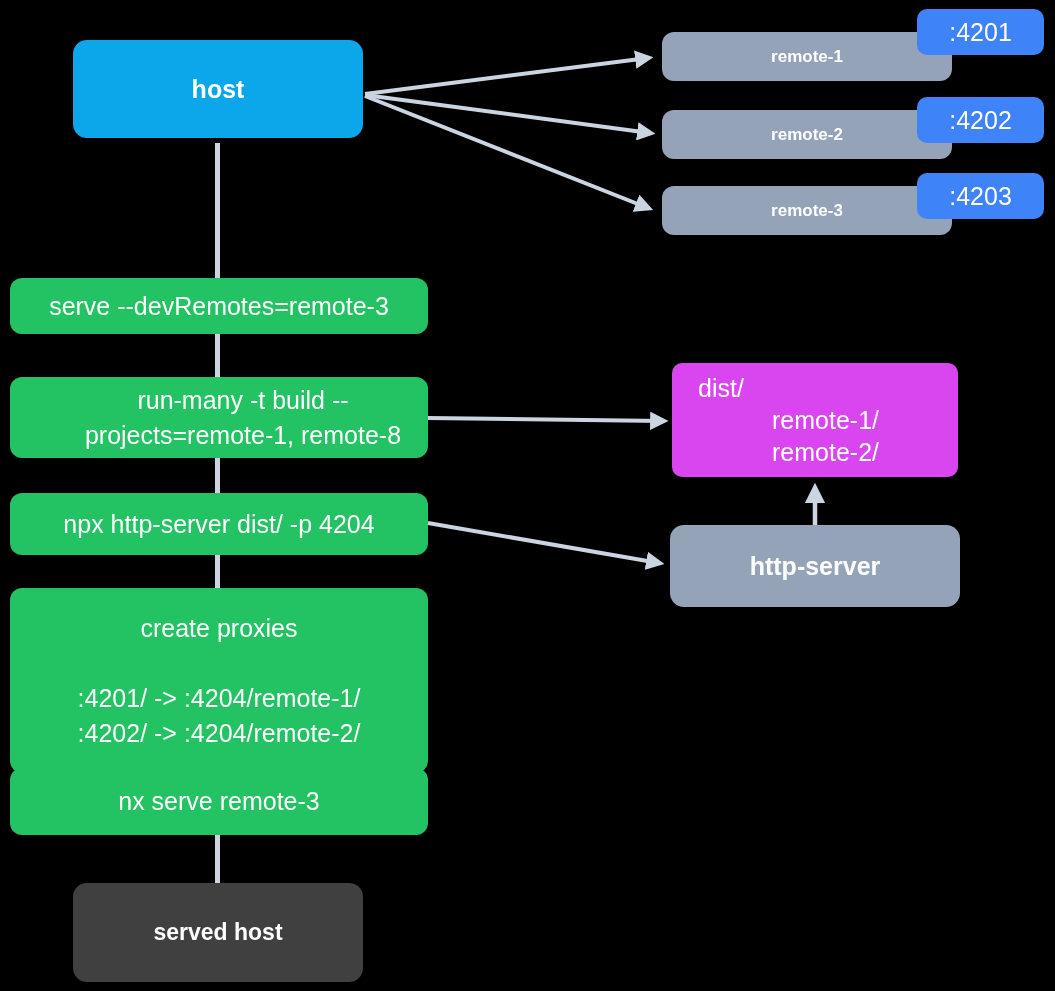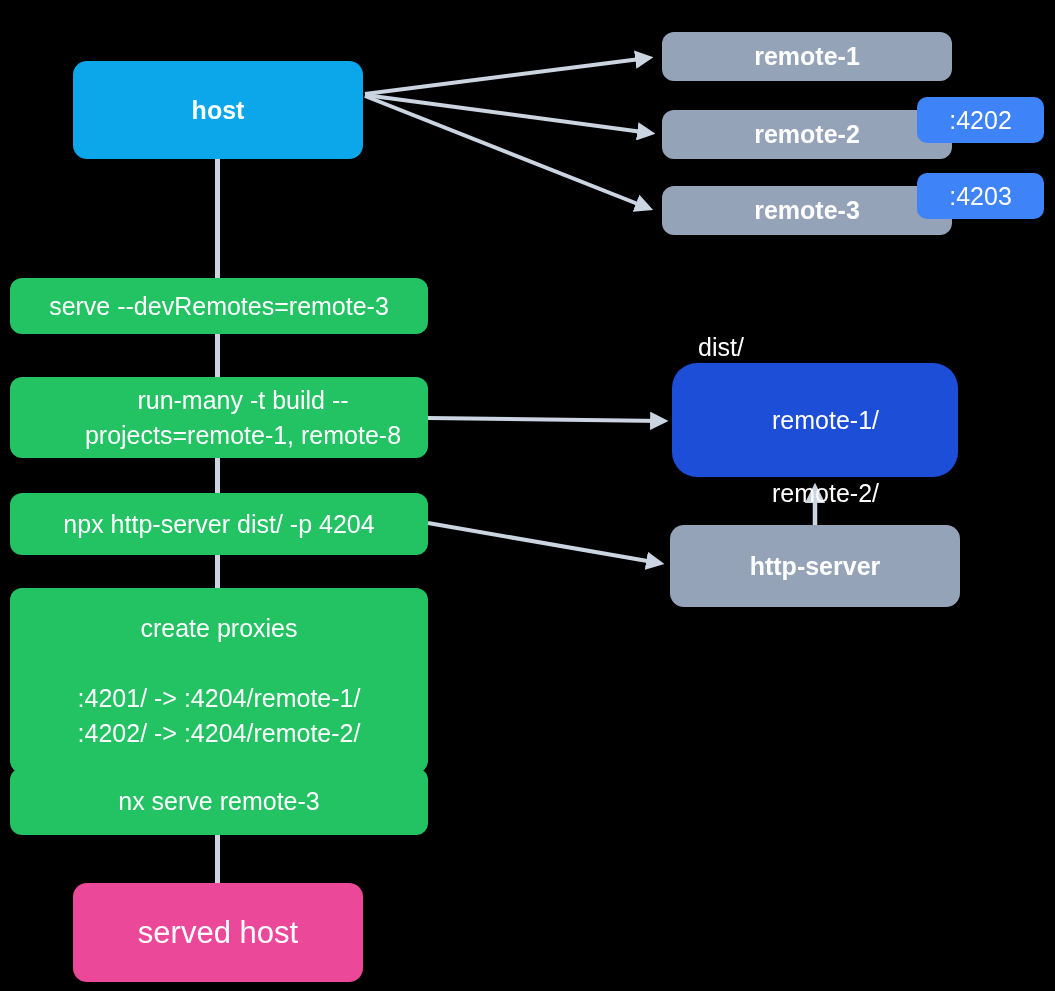--- a/index.html
+++ b/index.html
@@ -19,33 +19,33 @@
   }
   .node {
     position: absolute;
     box-sizing: border-box;
     display: flex;
     align-items: center;
     justify-content: center;
     color: #ffffff;
   }
   .node-host {
-    left: 73px; top: 61px; width: 290px; height: 98px;
+    left: 73px; top: 40px; width: 290px; height: 98px;
     background: #0ca7ea; border-radius: 14px;
     font-weight: bold; font-size: 25px; text-align: right;
   }
   .node-served-host {
     left: 73px; top: 883px; width: 290px; height: 99px;
-    background: #ec4899; border-radius: 14px;
-    font-weight: normal; font-size: 31px;
+    background: #404040; border-radius: 14px;
+    font-weight: bold; font-size: 23px;
   }
   .node-remote {
     left: 662px; width: 290px; height: 49px;
     background: #95a3b8; border-radius: 12px;
-    font-weight: bold; font-size: 25px;
+    font-weight: bold; font-size: 17px;
   }
   .remote-1 { top: 32px; }
   .remote-2 { top: 110px; }
   .remote-3 { top: 186px; }
   .badge {
     position: absolute;
     left: 917px; width: 127px; height: 46px;
     background: #3f83f8; border-radius: 10px;
     display: flex; align-items: center; justify-content: center;
     font-size: 25px; z-index: 3;
@@ -61,24 +61,23 @@
     z-index: 2;
   }
   .cmd-1 { top: 278px; height: 56px; }
   .cmd-2 { top: 377px; height: 81px; padding-left: 48px; }
   .cmd-3 { top: 493px; height: 62px; }
   .cmd-4 { top: 588px; height: 185px; }
   .cmd-5 { top: 768px; height: 67px; }
   .cmd-line { line-height: 35px; min-height: 35px; text-align: center; width: 100%; }
   .node-dist {
     left: 672px; top: 363px; width: 286px; height: 114px;
-    background: #1d4ed8; border-radius: 25px;
+    background: #d946ef; border-radius: 10px;
     flex-direction: column; align-items: flex-start; justify-content: center;
     font-size: 25px;
-    gap: 41px;
   }
   .dist-line { line-height: 32px; min-height: 32px; padding-left: 26px; }
   .dist-line-indent { padding-left: 100px; }
   .node-http-server {
     left: 670px; top: 525px; width: 290px; height: 82px;
     background: #95a3b8; border-radius: 14px;
     font-weight: bold; font-size: 25px;
   }
 </style>
 </head>
@@ -100,20 +99,23 @@
     <path d="M428 523 L659 563" stroke="#cbd5e1" stroke-width="4" fill="none" marker-end="url(#ah)"></path>
     <path d="M815 526 L815 489" stroke="#cbd5e1" stroke-width="4.5" fill="none" marker-end="url(#ah)"></path>
   </svg>
 
   <div class="node node-host">
     <span>host</span>
   </div>
 
   <div class="node node-remote remote-1">
     <span>remote-1</span>
+  </div>
+  <div class="badge badge-1">
+    <span>:4201</span>
   </div>
 
   <div class="node node-remote remote-2">
     <span>remote-2</span>
   </div>
   <div class="badge badge-2">
     <span>:4202</span>
   </div>
 
   <div class="node node-remote remote-3">

